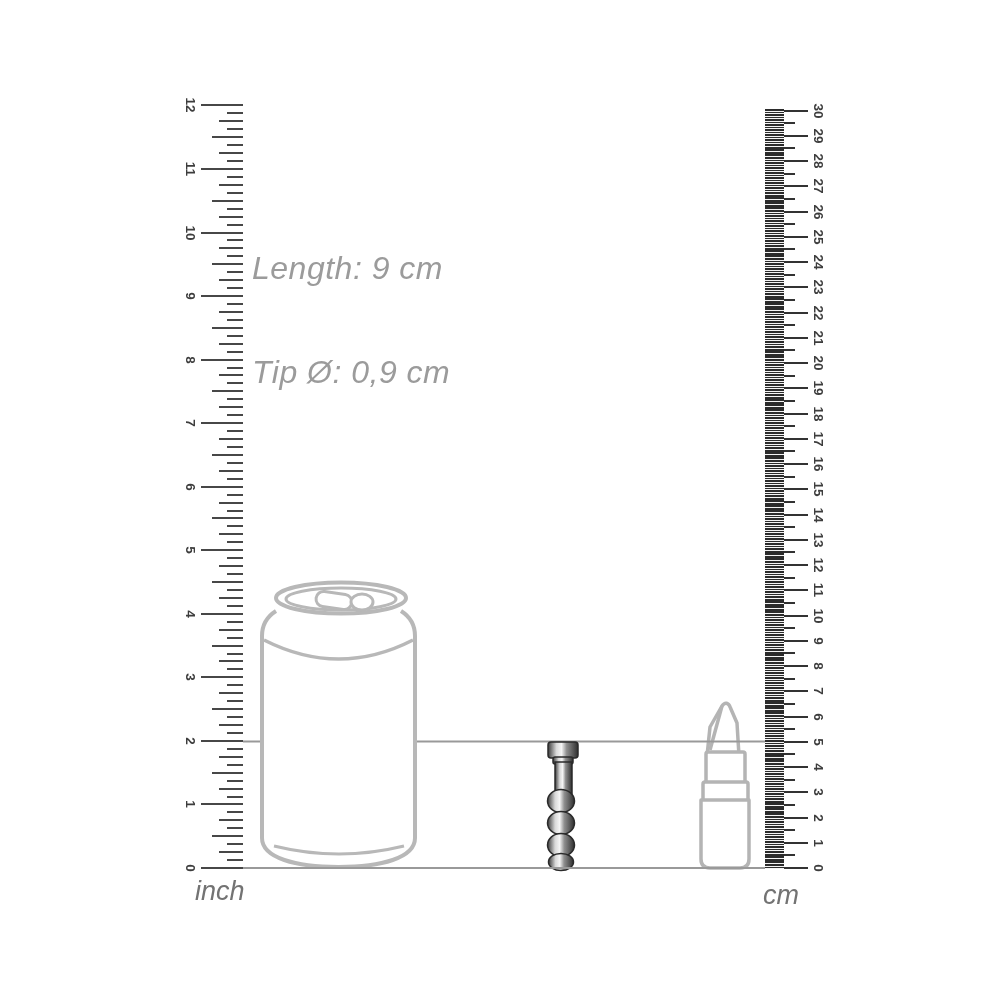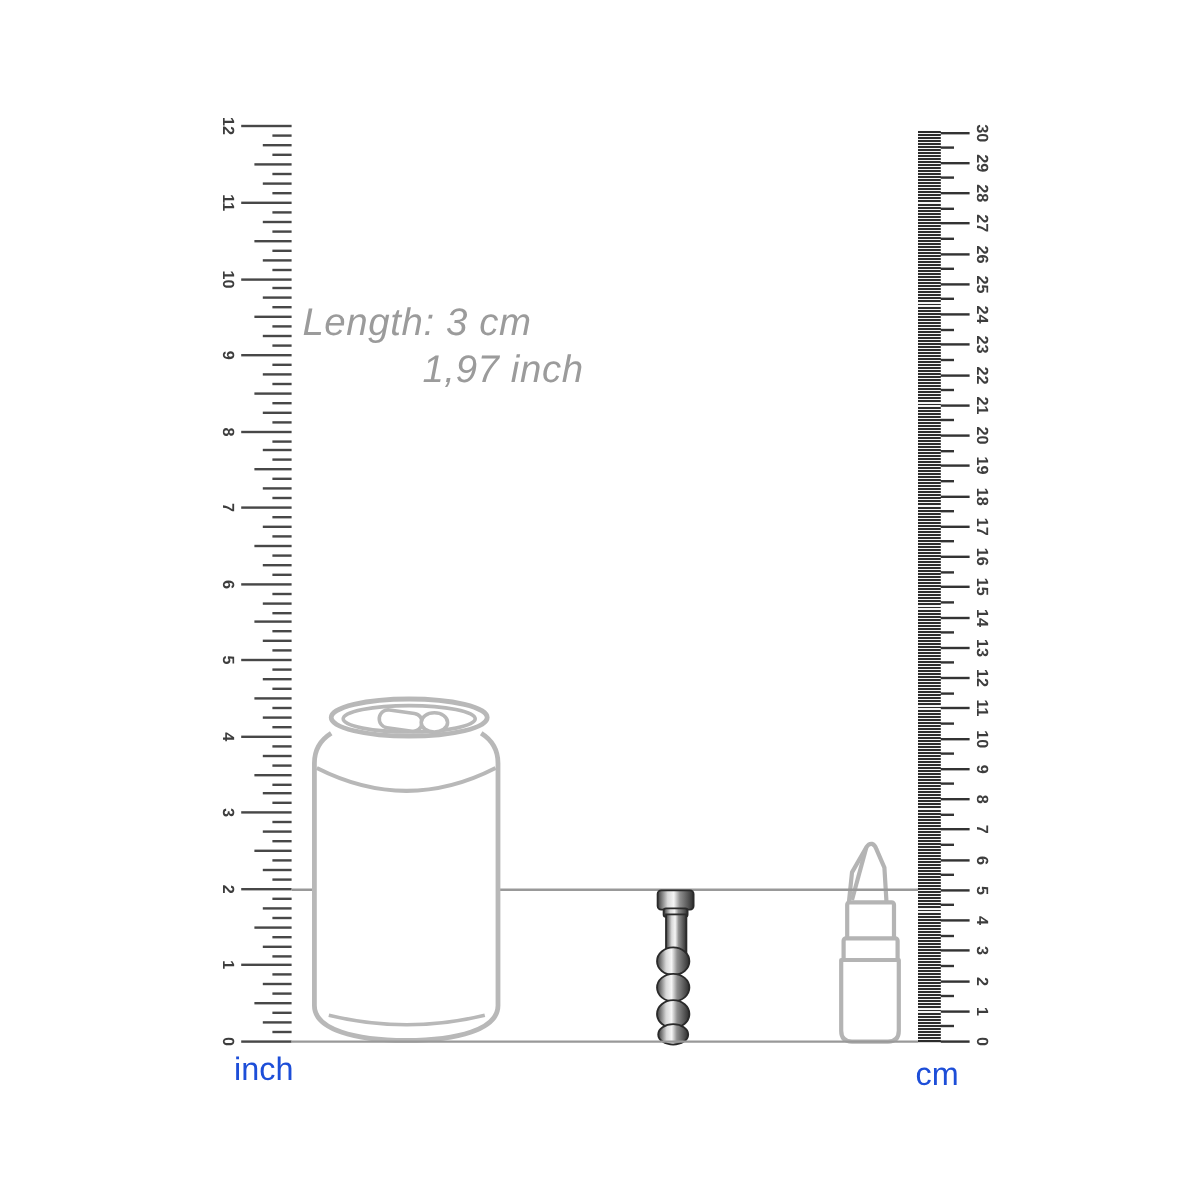--- a/index.html
+++ b/index.html
@@ -13,21 +13,21 @@
   .cm-tick{position:absolute;height:2px;background:#333333;}
   .num{
     position:absolute;width:24px;height:24px;display:flex;align-items:center;justify-content:center;
     transform:rotate(90deg);font-size:13.5px;font-weight:700;color:#3d3d3d;line-height:1;
   }
   .mm-band{
     position:absolute;left:765px;top:109px;width:19px;height:760px;
     background:repeating-linear-gradient(to bottom,#2b2b2b 0px,#2b2b2b 1.65px,#f4f4f4 1.65px,#f4f4f4 2.525px);
   }
   .unit-label{
-    position:absolute;font-size:27px;color:#1d4ed8;line-height:1;
+    position:absolute;font-style:italic;font-size:27px;color:#737373;line-height:1;
   }
   
   .note{
     position:absolute;font-style:italic;font-size:32px;color:#9b9b9b;line-height:1;white-space:nowrap;
     letter-spacing:0.5px;
   }
   svg.drawings{position:absolute;left:0;top:0;pointer-events:none;}
 </style>
 </head>
 <body>
@@ -238,22 +238,22 @@
       <div class="num" style="left: 806px; top: 199.5px;">26</div>
       <div class="num" style="left: 806px; top: 174.25px;">27</div>
       <div class="num" style="left: 806px; top: 149px;">28</div>
       <div class="num" style="left: 806px; top: 123.75px;">29</div>
       <div class="num" style="left: 806px; top: 98.5px;">30</div>
     </div>
 
   <div class="unit-label" style="left:195px;top:878px;">inch</div>
   <div class="unit-label" style="left:763px;top:882px;">cm</div>
 
-  <div class="note" style="left:252px;top:252px;">Length: 3 cm</div>
-  <div class="note" style="left:352px;top:291px;">1,97 inch</div>
+  <div class="note" style="left:252px;top:252px;">Length: 9 cm</div>
+  <div class="note" style="left:252px;top:356px;">Tip Ø: 0,9 cm</div>
 
   <svg class="drawings" width="1000" height="1000" viewBox="0 0 1000 1000">
     <defs>
       <linearGradient id="metal" x1="0" y1="0" x2="1" y2="0">
         <stop offset="0" stop-color="#3a3a3a"></stop>
         <stop offset="0.28" stop-color="#d8d8d8"></stop>
         <stop offset="0.45" stop-color="#f5f5f5"></stop>
         <stop offset="0.62" stop-color="#8f8f8f"></stop>
         <stop offset="1" stop-color="#2e2e2e"></stop>
       </linearGradient>

